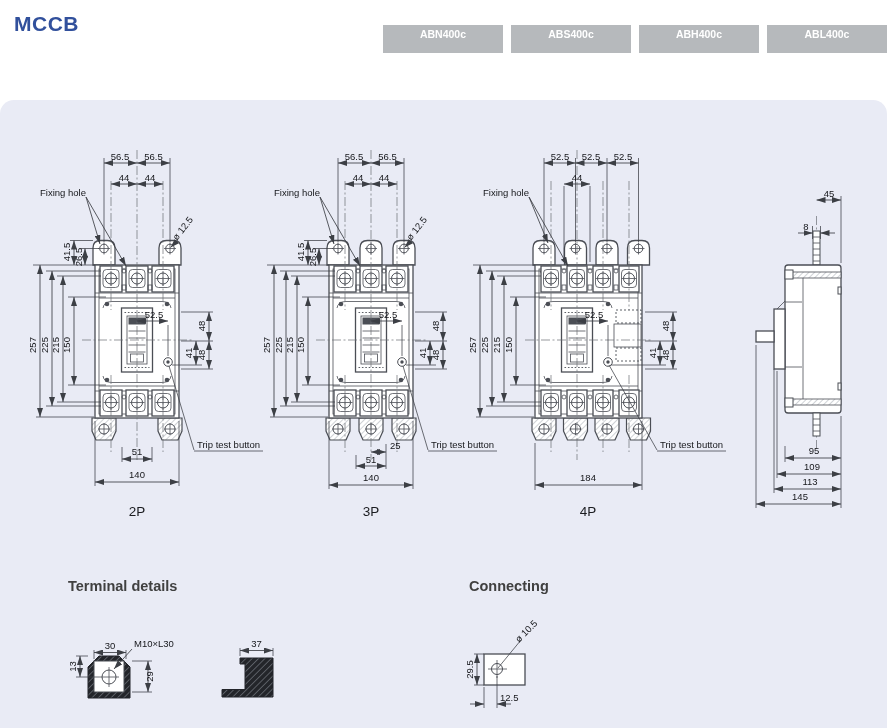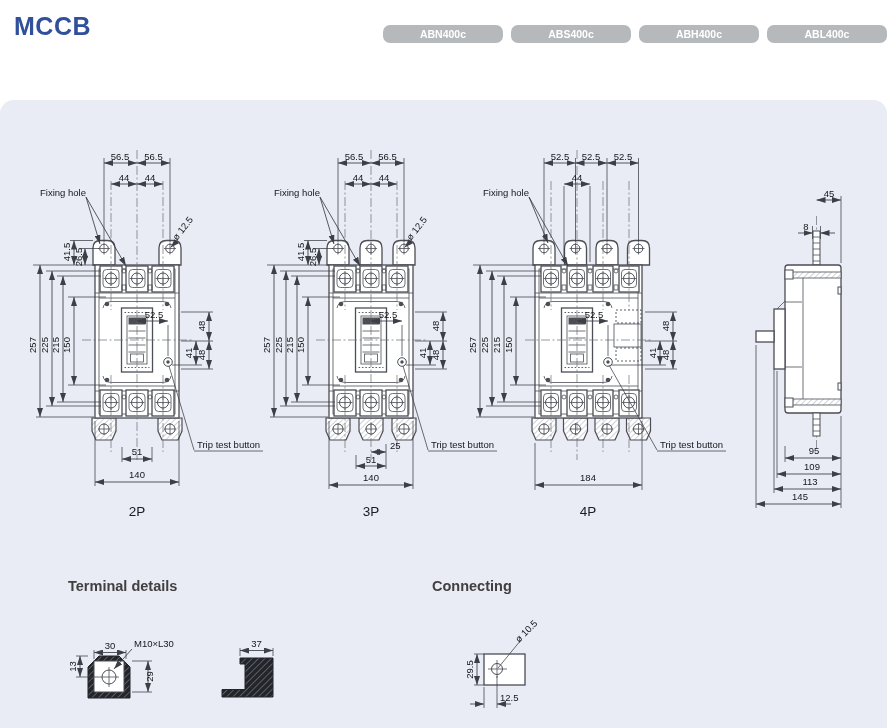--- a/index.html
+++ b/index.html
@@ -1,22 +1,22 @@
 <!DOCTYPE html>
 <html><head>
 <meta charset="utf-8">
 <style>
   html,body{margin:0;padding:0;background:#ffffff;width:887px;height:728px;
     font-family:"Liberation Sans",sans-serif;position:relative;overflow:hidden;}
   .page{position:absolute;left:0;top:0;width:887px;height:728px;}
-  .title{position:absolute;left:14px;top:12px;font-size:25px;font-weight:bold;
+  .title{position:absolute;left:14px;top:12px;font-size:21px;font-weight:bold;
     color:#31509c;letter-spacing:.5px;}
   .tabs{position:absolute;left:383px;top:25px;width:504px;display:flex;gap:8px;}
-  .tab{flex:1;height:18px;line-height:18px;background:#b6b9bc;color:#fff;
-    font-size:10.5px;font-weight:bold;text-align:center;border-radius:7px;
+  .tab{flex:1;height:28px;line-height:18px;background:#b6b9bc;color:#fff;
+    font-size:10.5px;font-weight:bold;text-align:center;border-radius:0;
     cursor:pointer;user-select:none;}
   .panel{position:absolute;left:0;top:100px;width:887px;height:628px;
     background:#e9ebf5;border-radius:14px 14px 0 0;}
   .sec-h{position:absolute;font-size:14.5px;font-weight:bold;color:#404040;}
   svg{position:absolute;left:0;top:0;}
   .ol2{fill:#fff;stroke:#4b4e55;stroke-width:1.3;}
   .olw{fill:#fff;stroke:#4b4e55;stroke-width:1;}
   .tl{fill:none;stroke:#4b4e55;stroke-width:.8;}
   .fill44{fill:#4b4e55;}
   .brk{fill:url(#hatchL);stroke:#4b4e55;stroke-width:1.2;}
@@ -39,21 +39,21 @@
   <div class="title">MCCB</div>
   <div class="tabs">
     <div class="tab">ABN400c</div>
     <div class="tab">ABS400c</div>
     <div class="tab">ABH400c</div>
     <div class="tab">ABL400c</div>
   </div>
 
   <div class="panel"></div>
   <div class="sec-h" style="left:68px;top:578px;">Terminal details</div>
-  <div class="sec-h" style="left:432px;top:578px;text-align:center;">Connecting</div>
+  <div class="sec-h" style="left:469px;top:578px;text-align:center;">Connecting</div>
 
   <svg width="887" height="628" viewBox="0 100 887 628" style="top:100px;">
     <defs>
       <marker id="ae" markerWidth="9" markerHeight="6" refX="9" refY="3" orient="auto" markerUnits="userSpaceOnUse">
         <path d="M0,0 L9,3 L0,6 z" fill="#3c3f45"></path>
       </marker>
       <marker id="as" markerWidth="9" markerHeight="6" refX="0" refY="3" orient="auto" markerUnits="userSpaceOnUse">
         <path d="M9,0 L0,3 L9,6 z" fill="#3c3f45"></path>
       </marker>
       <pattern id="hatchL" width="4" height="4" patternUnits="userSpaceOnUse" patternTransform="rotate(45)">

